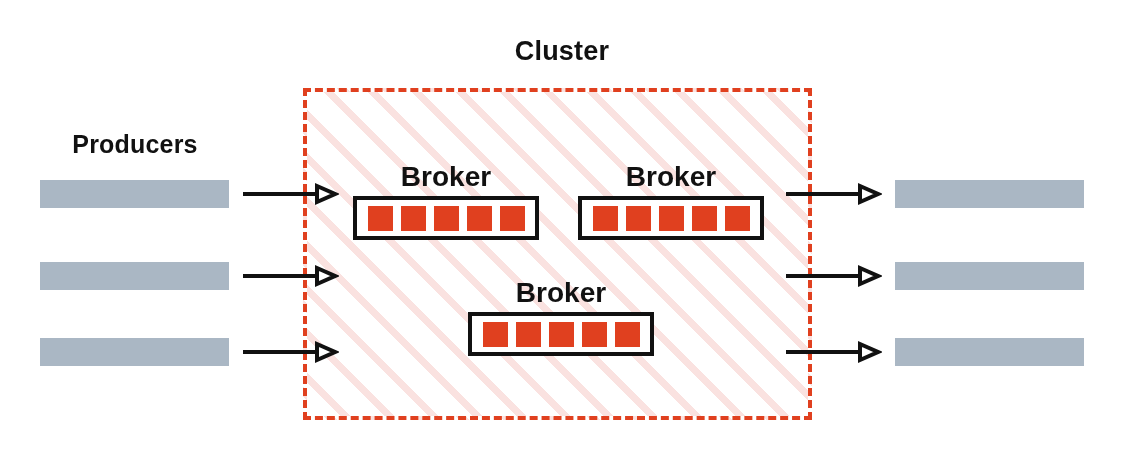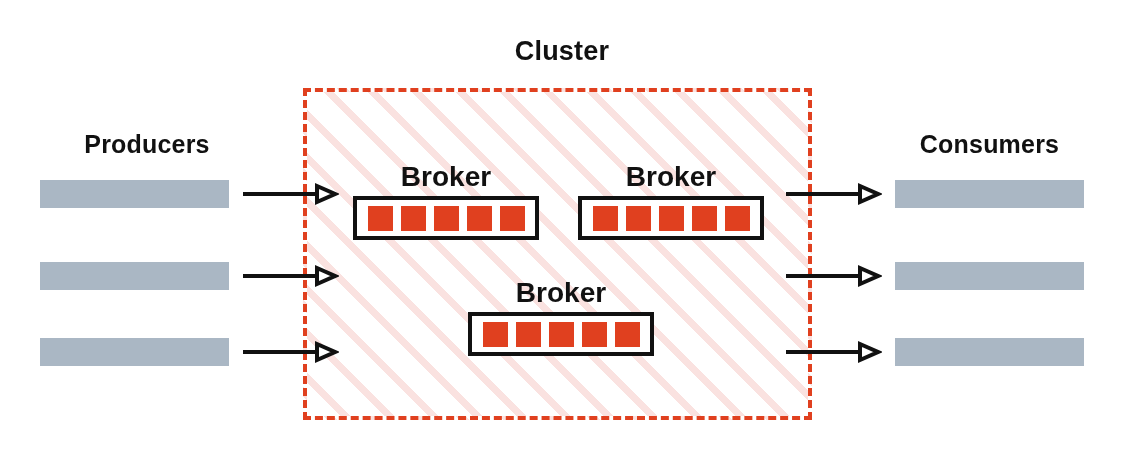--- a/index.html
+++ b/index.html
@@ -99,21 +99,21 @@
 </style>
 </head>
 <body>
 
 <div id="canvas">
 
   <div class="cluster-title">Cluster</div>
 
   <div id="cluster-box"></div>
 
-  <div class="side-title" style="left:52px; width:190px; top:130px;">Producers</div>
+  <div class="side-title" style="left:40px; width:190px; top:130px;">Producers</div>
 
   <div class="gray-bar" style="left:40px; top:180px; width:189px;"></div>
   <div class="gray-bar" style="left:40px; top:262px; width:189px;"></div>
   <div class="gray-bar" style="left:40px; top:338px; width:189px;"></div>
 
   <svg class="arrow" style="left:243px; top:182px; width:96px;" viewBox="0 0 96 24">
     <line x1="0" y1="12" x2="76" y2="12" stroke="#111111" stroke-width="4"></line>
     <path d="M 74 4 L 92 12 L 74 20 Z" fill="#ffffff" stroke="#111111" stroke-width="4" stroke-linejoin="miter"></path>
   </svg>
   <svg class="arrow" style="left:243px; top:264px; width:96px;" viewBox="0 0 96 24">
@@ -145,21 +145,20 @@
 
   <div class="broker-title" style="left:468px; width:186px; top:277px;">Broker</div>
   <div class="broker-box" style="left:468px; top:312px; width:186px; height:44px;">
     <span class="partition"></span>
     <span class="partition"></span>
     <span class="partition"></span>
     <span class="partition"></span>
     <span class="partition"></span>
   </div>
 
-  <div class="side-title" style="left:895px; width:189px; top:130px;">Consumers</div>
 
   <div class="gray-bar" style="left:895px; top:180px; width:189px;"></div>
   <div class="gray-bar" style="left:895px; top:262px; width:189px;"></div>
   <div class="gray-bar" style="left:895px; top:338px; width:189px;"></div>
 
   <svg class="arrow" style="left:786px; top:182px; width:96px;" viewBox="0 0 96 24">
     <line x1="0" y1="12" x2="76" y2="12" stroke="#111111" stroke-width="4"></line>
     <path d="M 74 4 L 92 12 L 74 20 Z" fill="#ffffff" stroke="#111111" stroke-width="4" stroke-linejoin="miter"></path>
   </svg>
   <svg class="arrow" style="left:786px; top:264px; width:96px;" viewBox="0 0 96 24">

